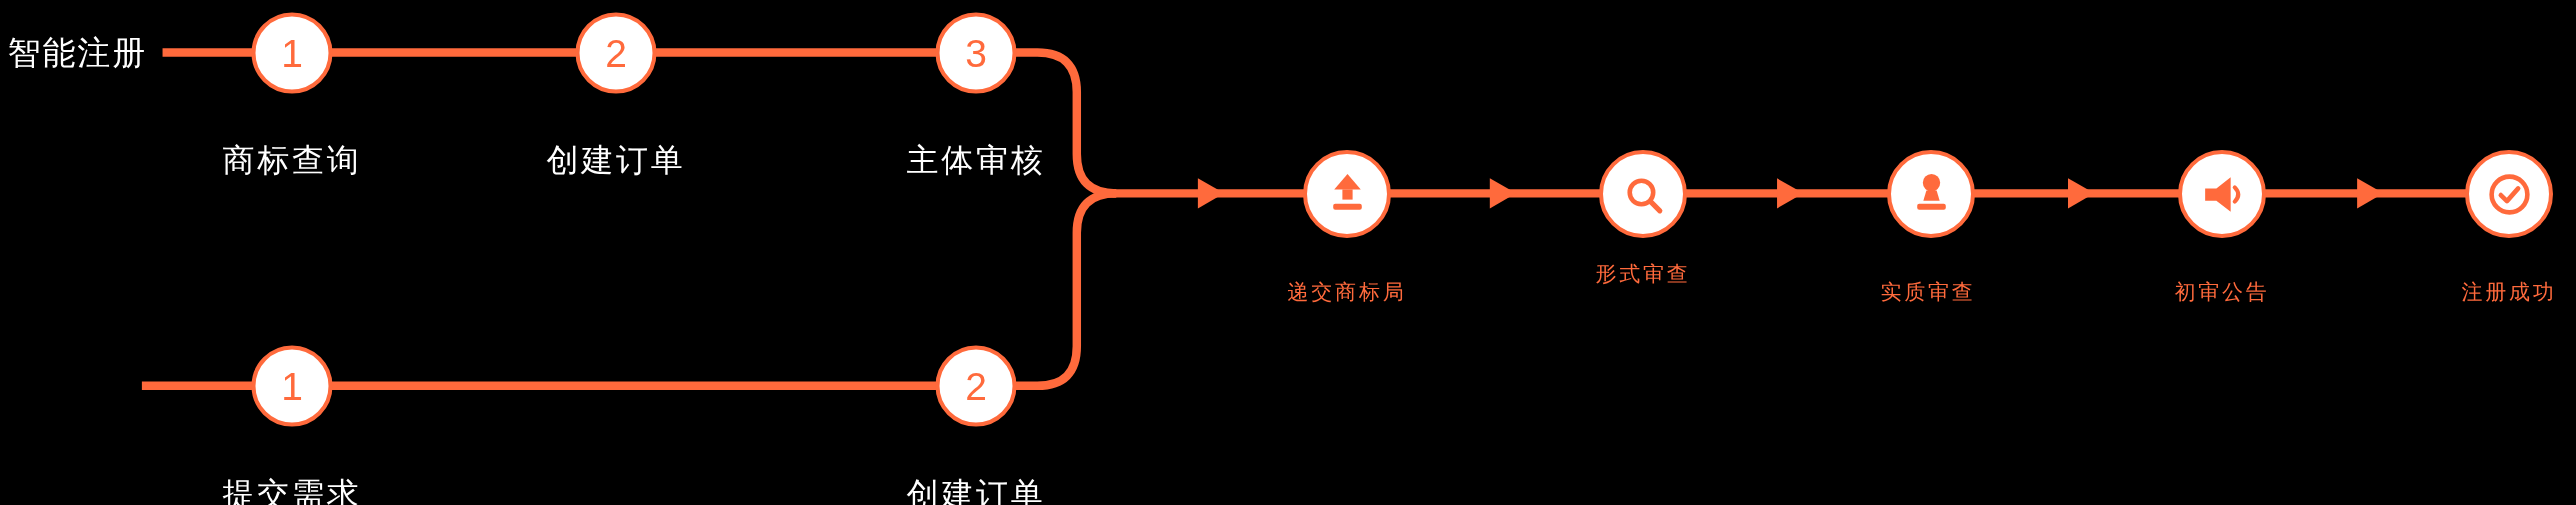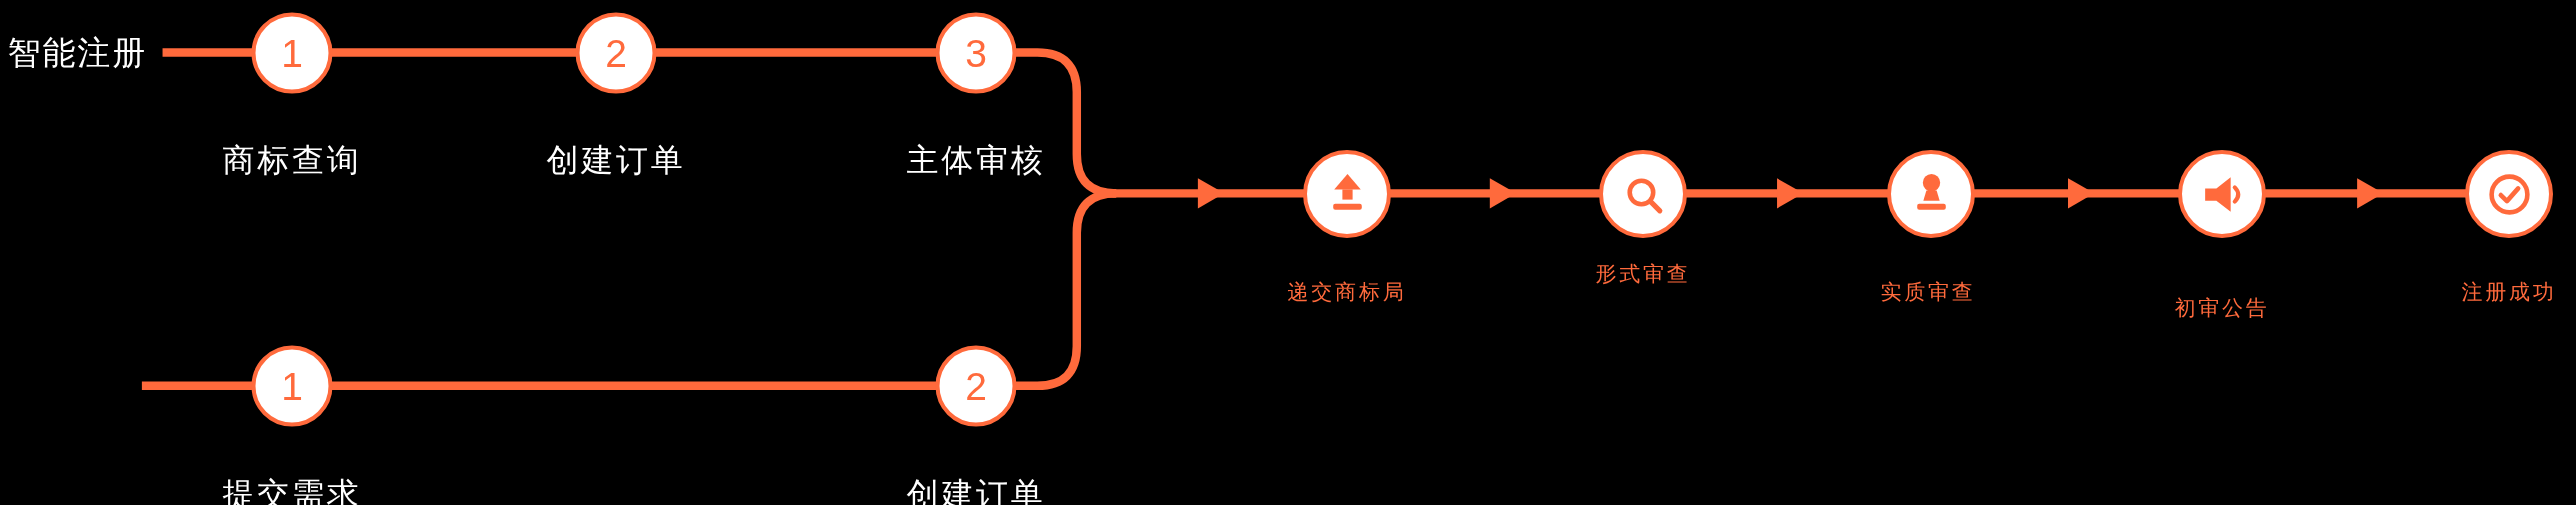--- a/index.html
+++ b/index.html
@@ -111,17 +111,17 @@
   <div class="stage-circle" style="left:2509px;top:194px">
     <svg class="icon" viewBox="0 0 48 48">
       <circle class="stroke" stroke-width="4.5" cx="24" cy="24" r="17.5"></circle>
       <polyline class="stroke" stroke-width="4.5" stroke-linecap="round" stroke-linejoin="round" points="15.5,24.5 21.5,30.5 32.5,18"></polyline>
     </svg>
   </div>
 
   <div class="stage-label" style="left:1347px;top:278px">递交商标局</div>
   <div class="stage-label" style="left:1643px;top:260px">形式审查</div>
   <div class="stage-label" style="left:1928px;top:278px">实质审查</div>
-  <div class="stage-label" style="left:2222px;top:294px">初审公告</div>
+  <div class="stage-label" style="left:2222px;top:278px">初审公告</div>
   <div class="stage-label" style="left:2509px;top:278px">注册成功</div>
 
 </div>
 
 
 </body></html>

